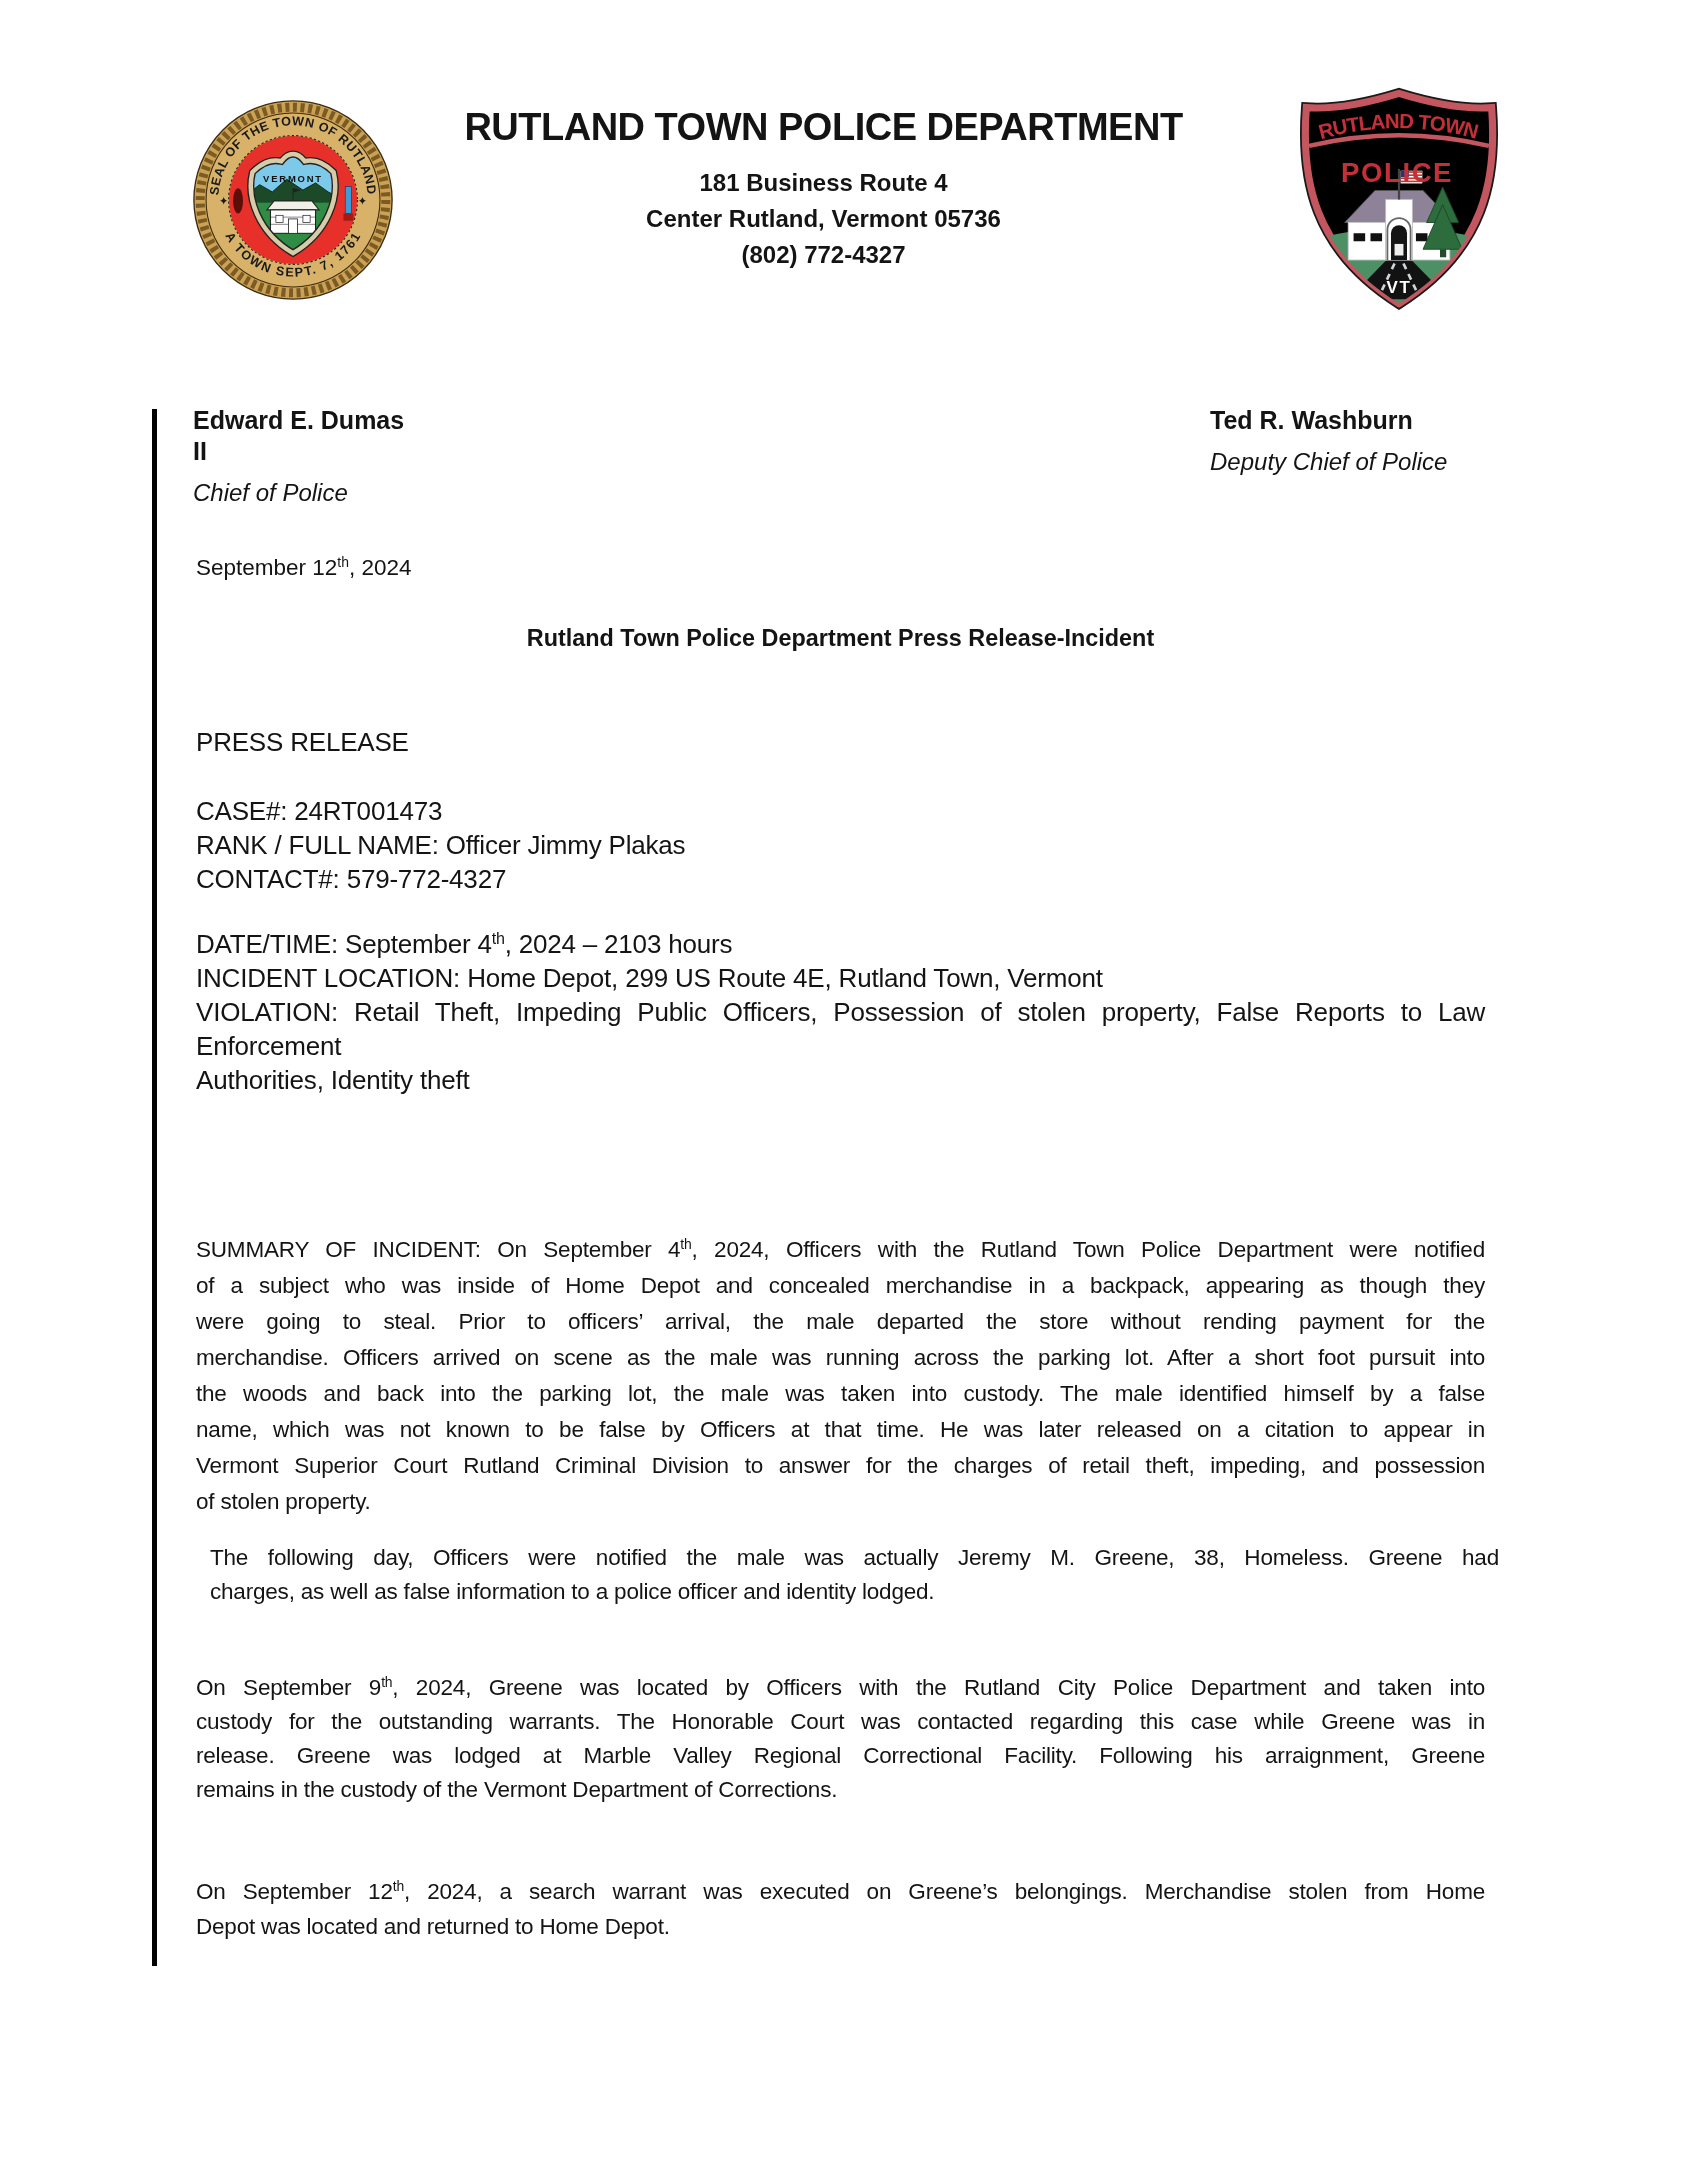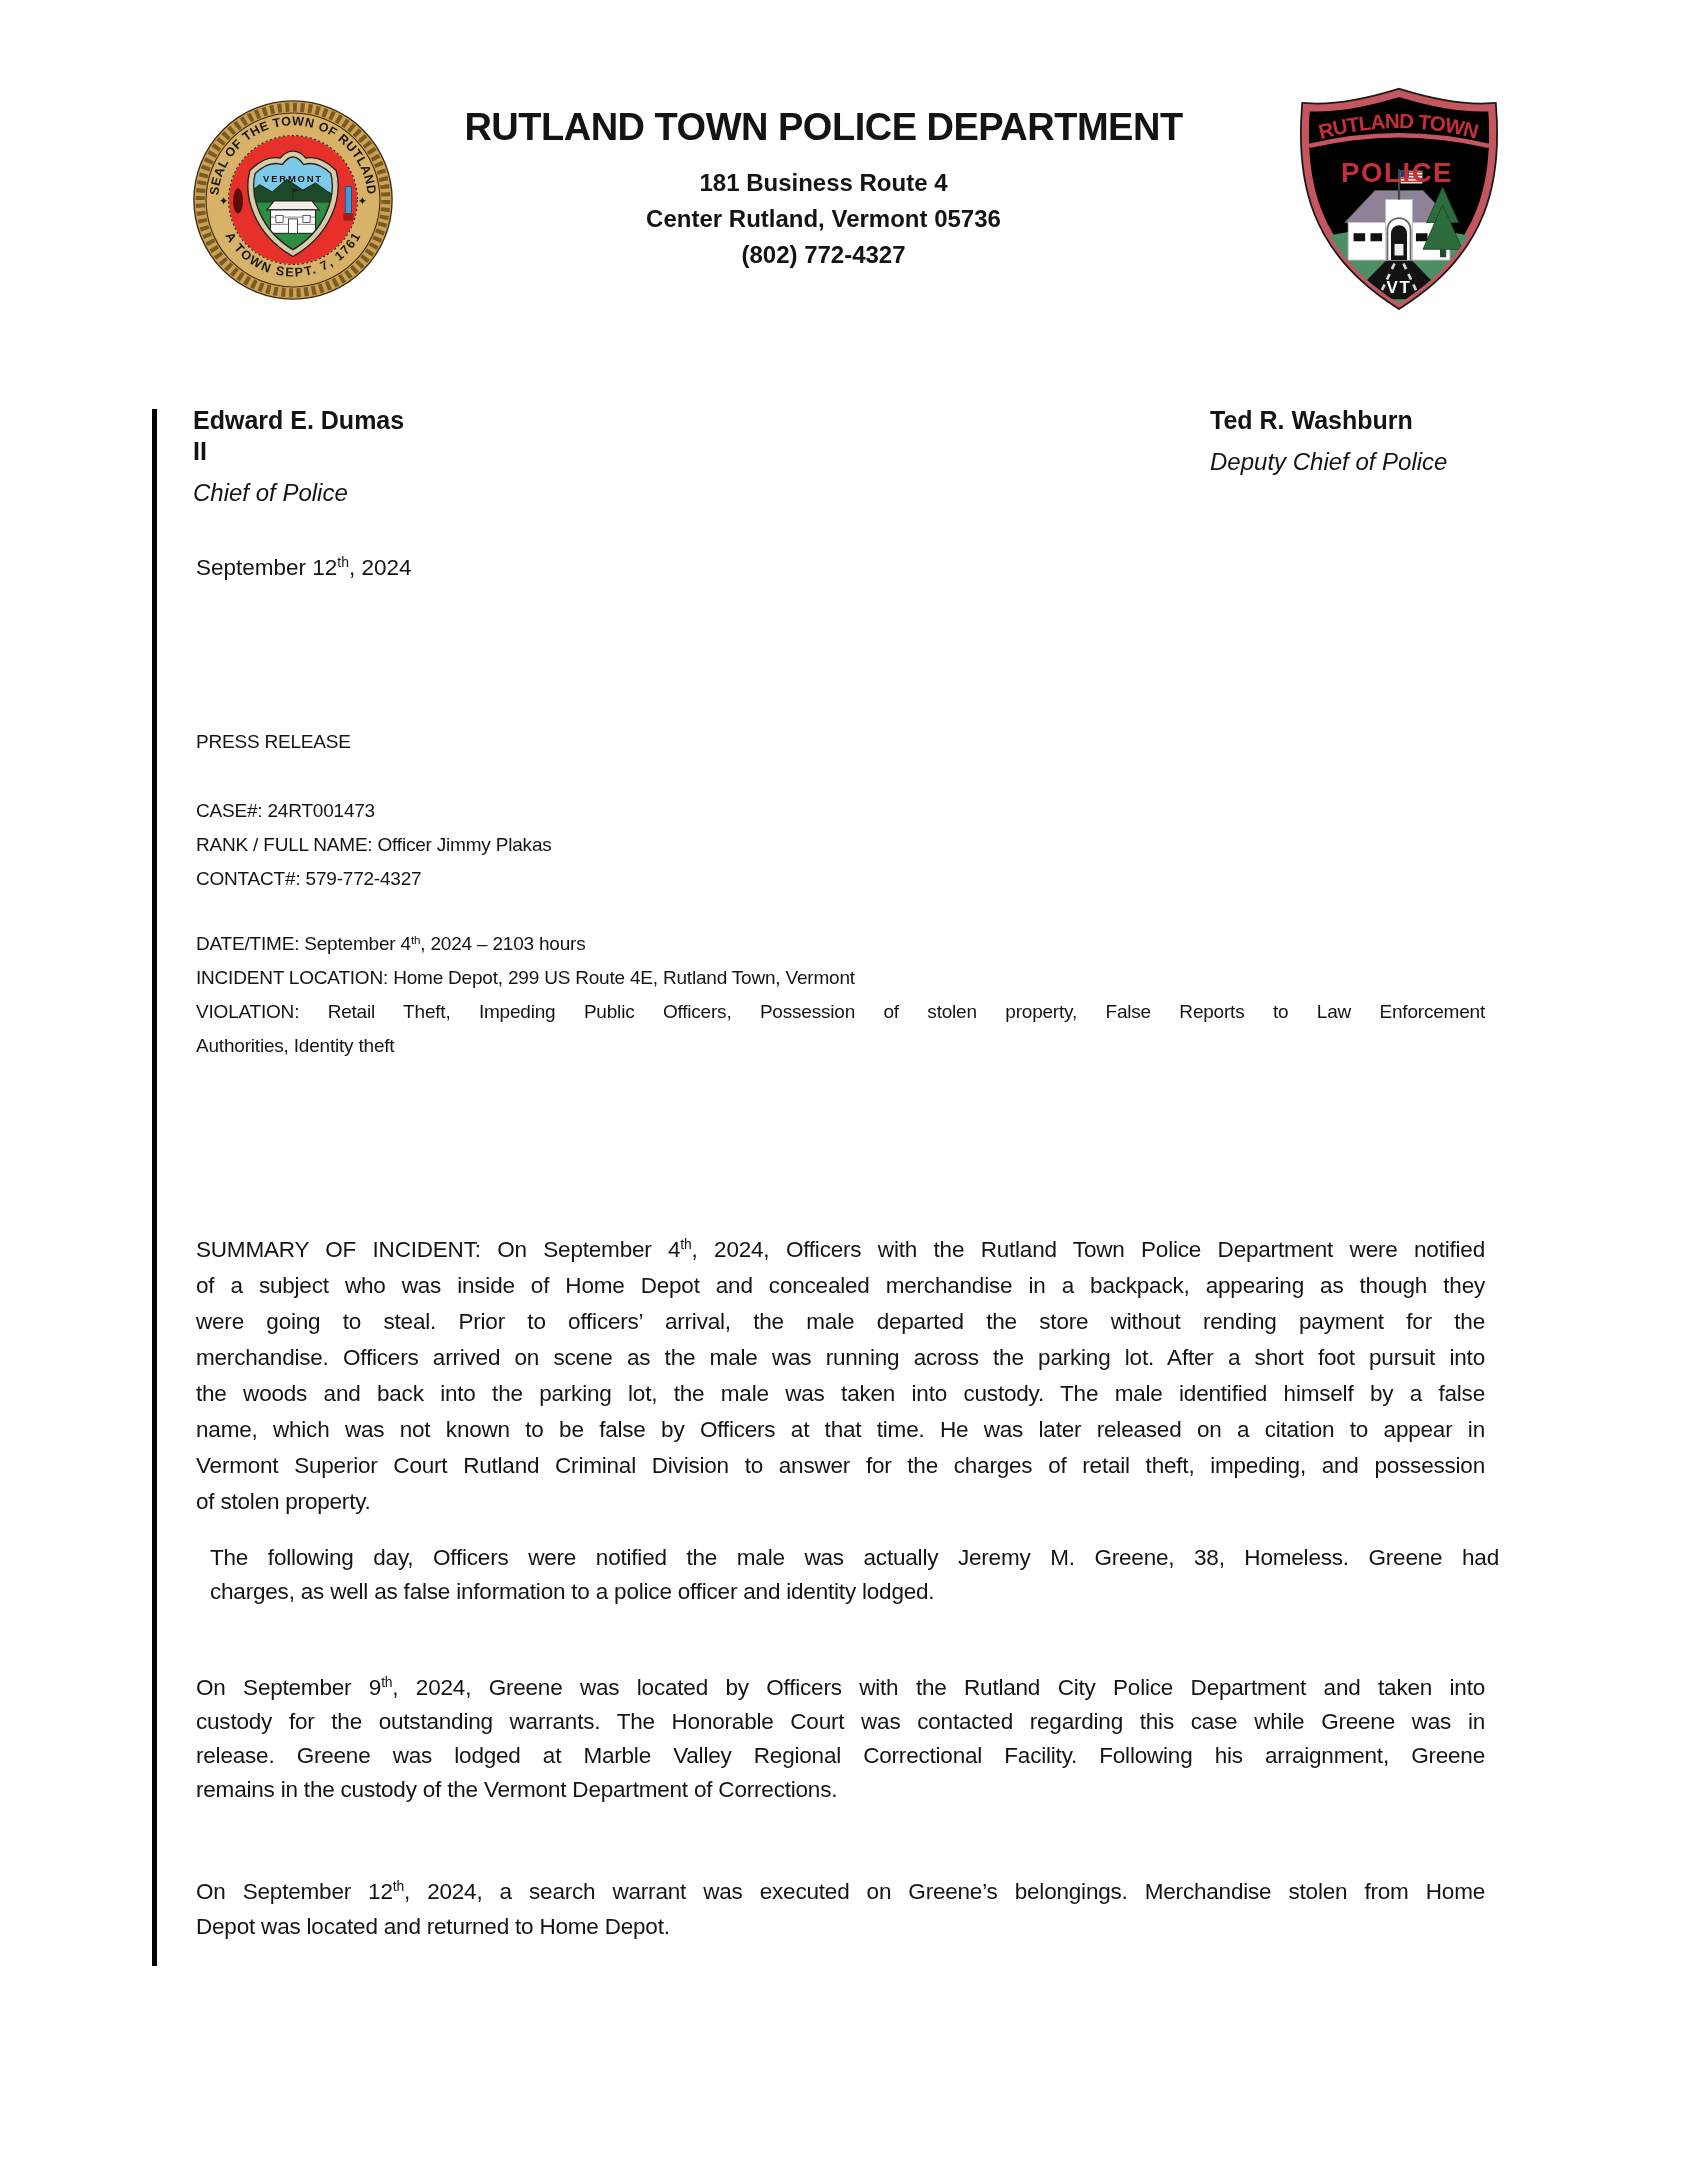--- a/index.html
+++ b/index.html
@@ -32,21 +32,21 @@
   .meta2{top:927px;}
   .meta3{top:1098px;}
   .para1{top:1232px;}
   .para2{top:1541px;margin-left:14px;}
   .para3{top:1671px;}
   .para4{top:1874px;}
   .para1 .bline{line-height:36px;}
   .para2 .bline{line-height:34px;}
   .para3 .bline{line-height:34px;}
   .para4 .bline{line-height:35px;}
-  .mline{font-size:19px;line-height:34px;letter-spacing:-0.2px;}
+  .mline{font-size:26px;line-height:34px;letter-spacing:-0.2px;}
   .bline{font-size:22.5px;letter-spacing:-0.2px;}
   .just{text-align:justify;text-align-last:justify;word-spacing:-0.9px;}
   sup{font-size:.62em;line-height:0;vertical-align:baseline;position:relative;top:-0.55em;}
 
   svg text{font-family:"Liberation Sans","DejaVu Sans",sans-serif;}
 </style>
 </head>
 <body>
 
 <div class="page">
@@ -171,20 +171,21 @@
     <div class="role">Chief of Police</div>
   </div>
   <div class="official right">
     <div class="name">Ted R. Washburn</div>
     <div class="role">Deputy Chief of Police</div>
   </div>
 
   <div class="margin-bar"></div>
 
   <div class="abs date-line">September 12<sup>th</sup>, 2024</div>
+  <div class="abs subject">Rutland Town Police Department Press Release-Incident</div>
 
   <div class="abs press mline">PRESS RELEASE</div>
 
   <div class="abs meta1">
     <div class="mline">CASE#: 24RT001473</div>
     <div class="mline">RANK / FULL NAME: Officer Jimmy Plakas</div>
     <div class="mline">CONTACT#: 579-772-4327</div>
   </div>
 
   <div class="abs meta2">

